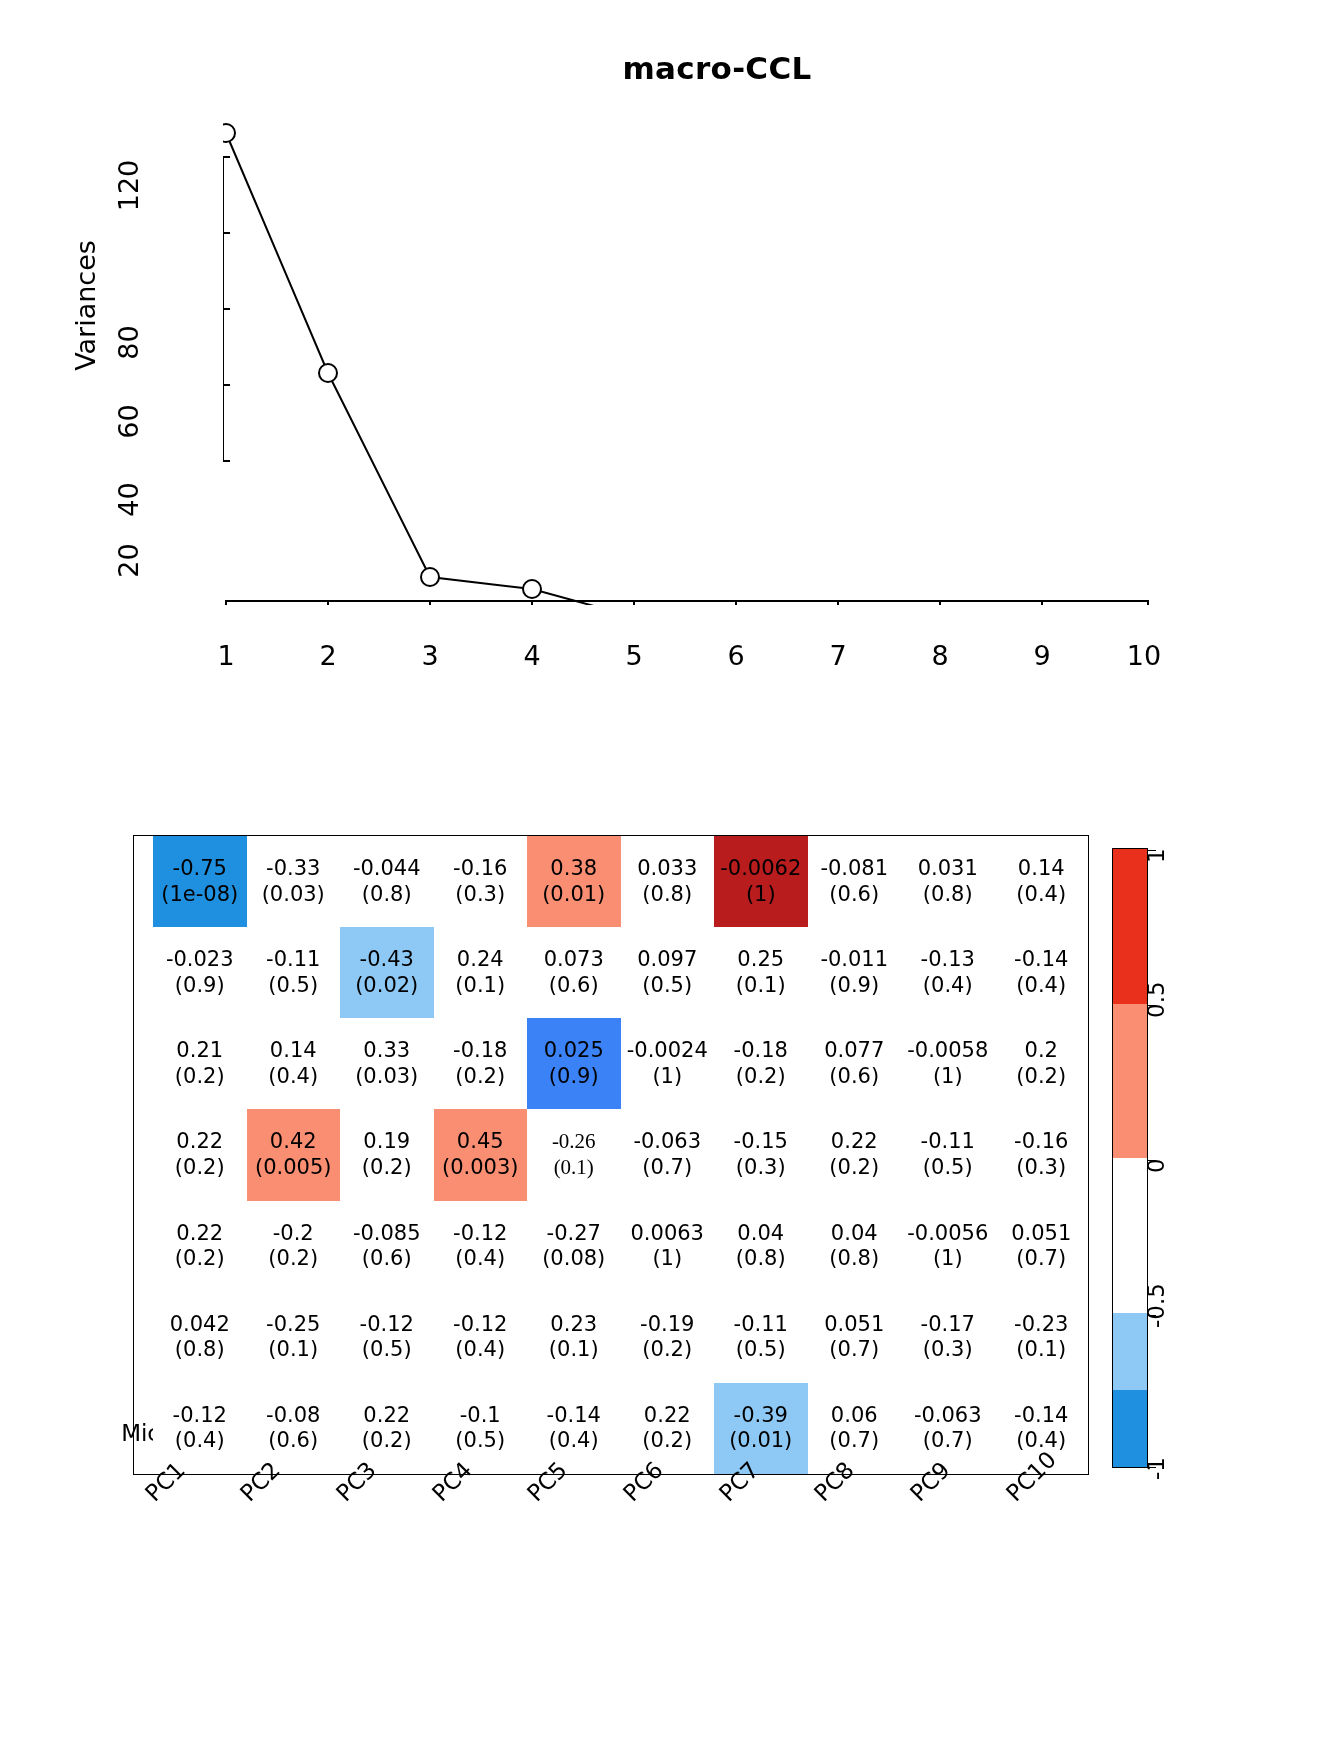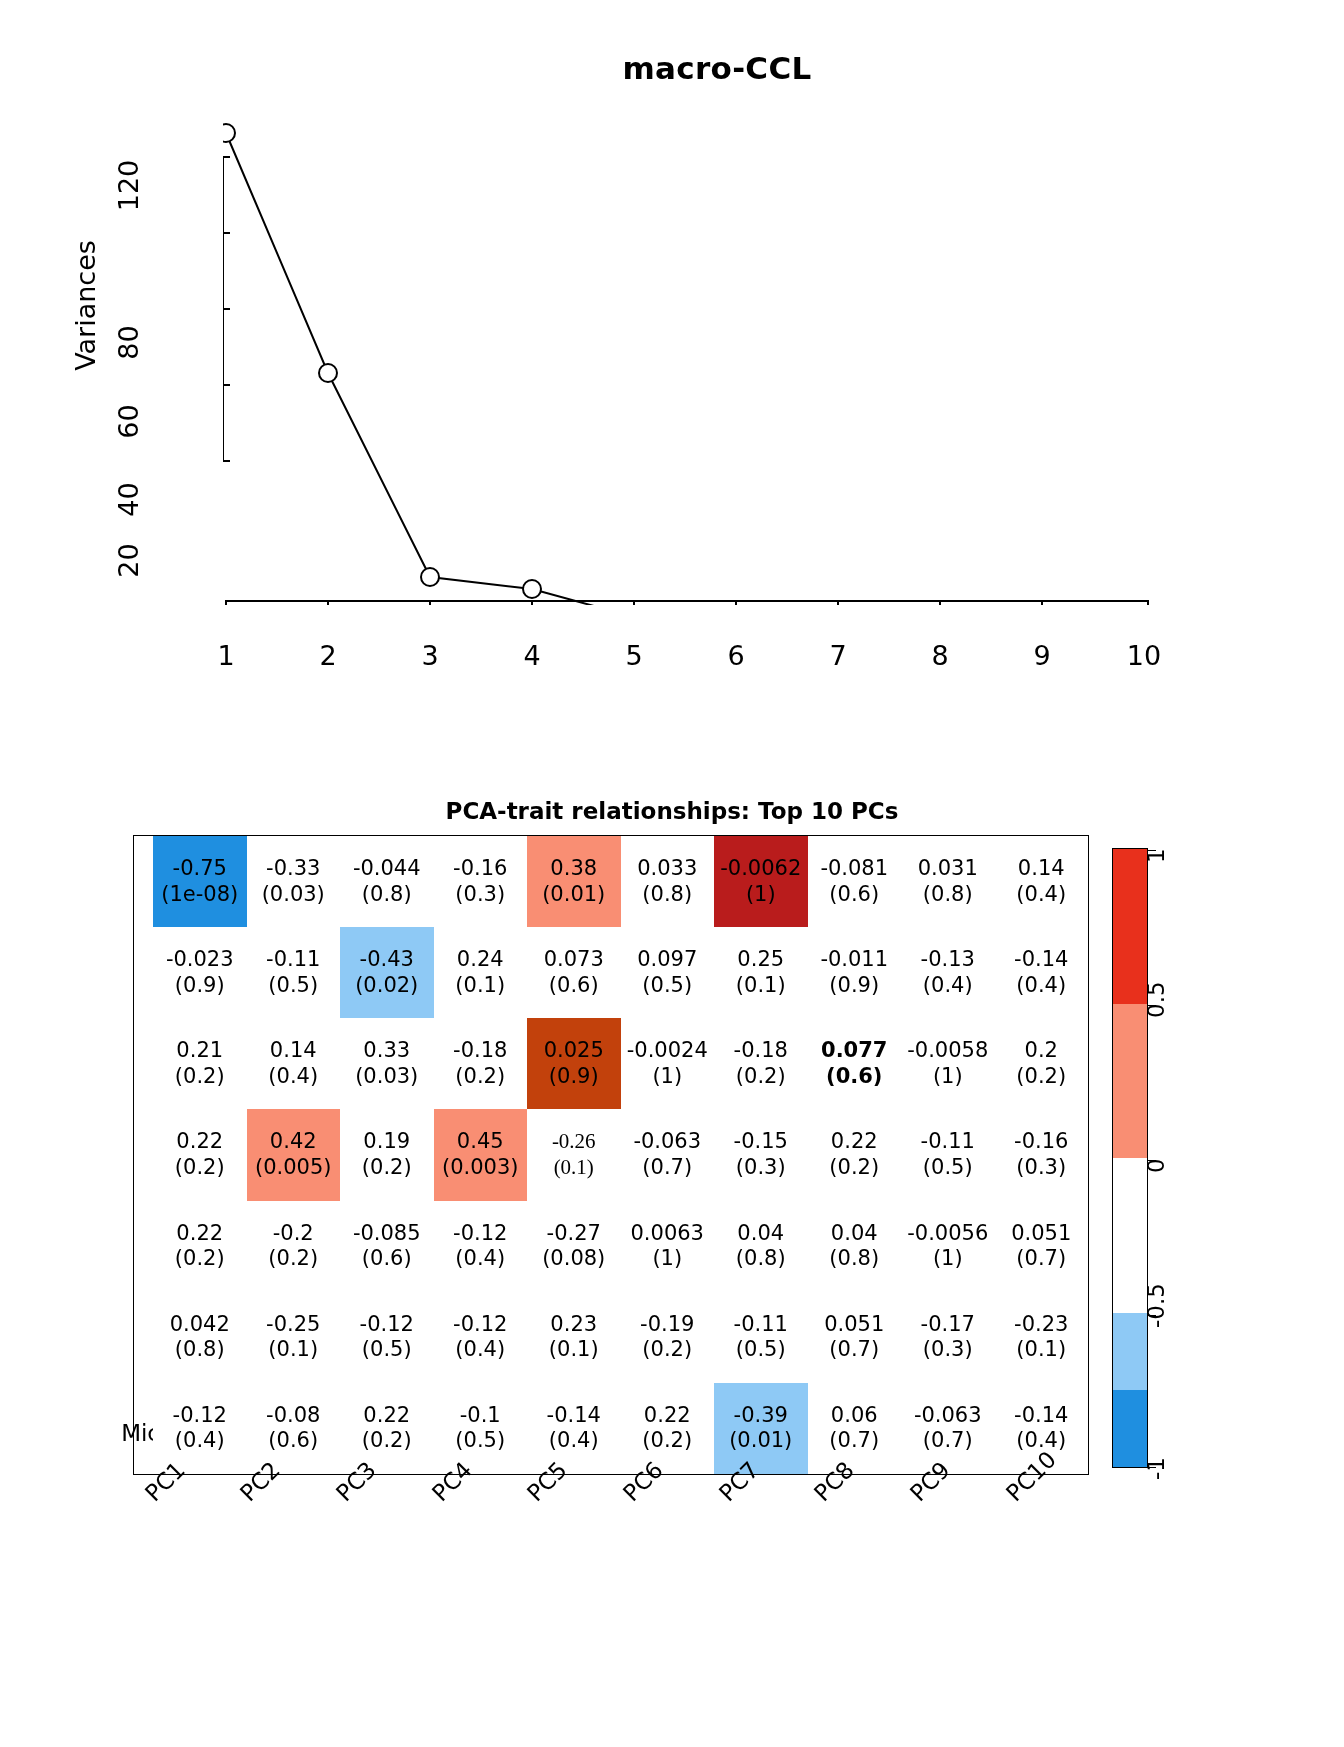--- a/index.html
+++ b/index.html
@@ -215,21 +215,20 @@
   <div class="axis-tick-label-x" style="left:559px; top:640px;">5</div>
   <div class="axis-tick-label-x" style="left:661px; top:640px;">6</div>
   <div class="axis-tick-label-x" style="left:763px; top:640px;">7</div>
   <div class="axis-tick-label-x" style="left:865px; top:640px;">8</div>
   <div class="axis-tick-label-x" style="left:967px; top:640px;">9</div>
   <div class="axis-tick-label-x" style="left:1069px; top:640px;">10</div>
 </div>
 
 <div id="heatmap-panel">
 
-  <div id="heatmap-title">PCA-trait relationships: Top 10 PCs</div>
 
   <div class="rowlabel" style="top:132px;">Batch</div>
   <div class="rowlabel" style="top:224px;">Disease</div>
   <div class="rowlabel" style="top:315px;">Severity</div>
   <div class="rowlabel" style="top:406px;">Age</div>
   <div class="rowlabel" style="top:497px;">Sex</div>
   <div class="rowlabel" style="top:589px;">ncells</div>
   <div class="rowlabel" style="top:680px;">Micro_code</div>
 
   <div id="heatmap-grid-wrap">
@@ -329,33 +328,33 @@
               <span class="v2">(0.4)</span>
             </td>
           <td class="cell" style="background:#ffffff;">
               <span class="v1">0.33</span>
               <span class="v2">(0.03)</span>
             </td>
           <td class="cell" style="background:#ffffff;">
               <span class="v1">-0.18</span>
               <span class="v2">(0.2)</span>
             </td>
-          <td class="cell" style="background:#c2410c;">
+          <td class="cell" style="background:#3b82f6;">
               <span class="v1">0.025</span>
               <span class="v2">(0.9)</span>
             </td>
           <td class="cell" style="background:#ffffff;">
               <span class="v1">-0.0024</span>
               <span class="v2">(1)</span>
             </td>
           <td class="cell" style="background:#ffffff;">
               <span class="v1">-0.18</span>
               <span class="v2">(0.2)</span>
             </td>
-          <td class="cell" style="background:#ffffff;font-weight:bold;">
+          <td class="cell" style="background:#ffffff;">
               <span class="v1">0.077</span>
               <span class="v2">(0.6)</span>
             </td>
           <td class="cell" style="background:#ffffff;">
               <span class="v1">-0.0058</span>
               <span class="v2">(1)</span>
             </td>
           <td class="cell" style="background:#ffffff;">
               <span class="v1">0.2</span>
               <span class="v2">(0.2)</span>

